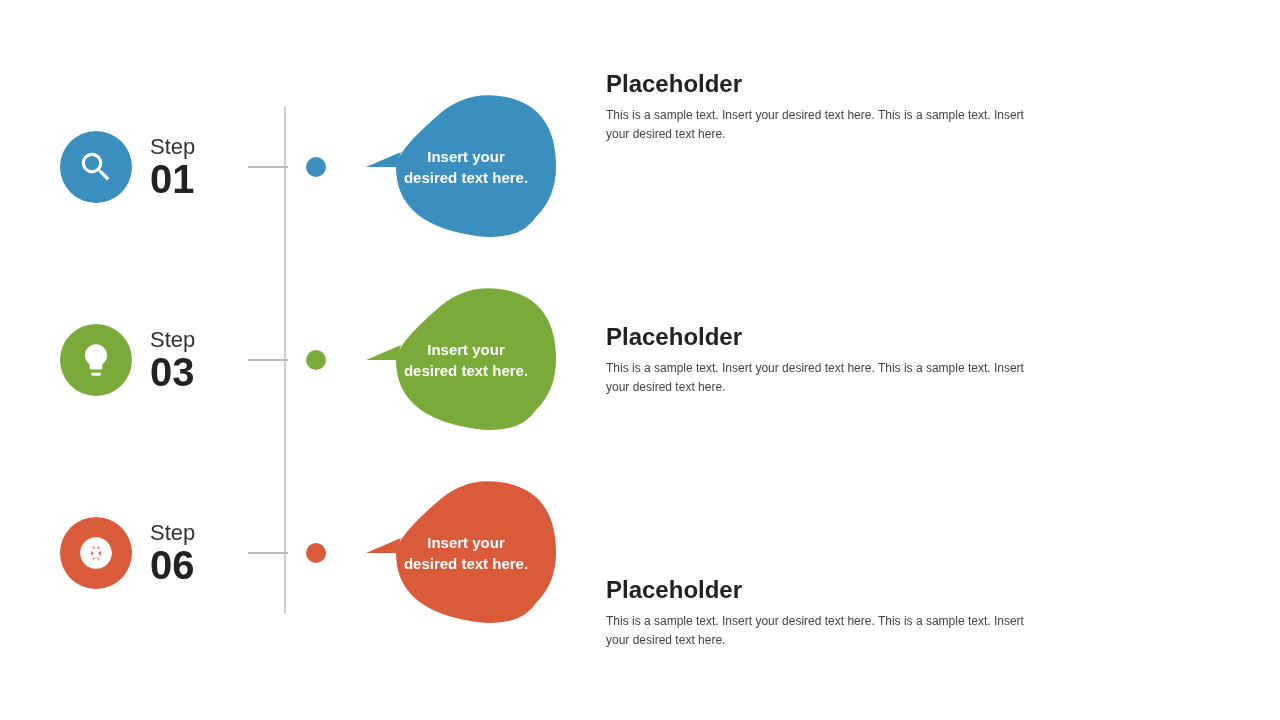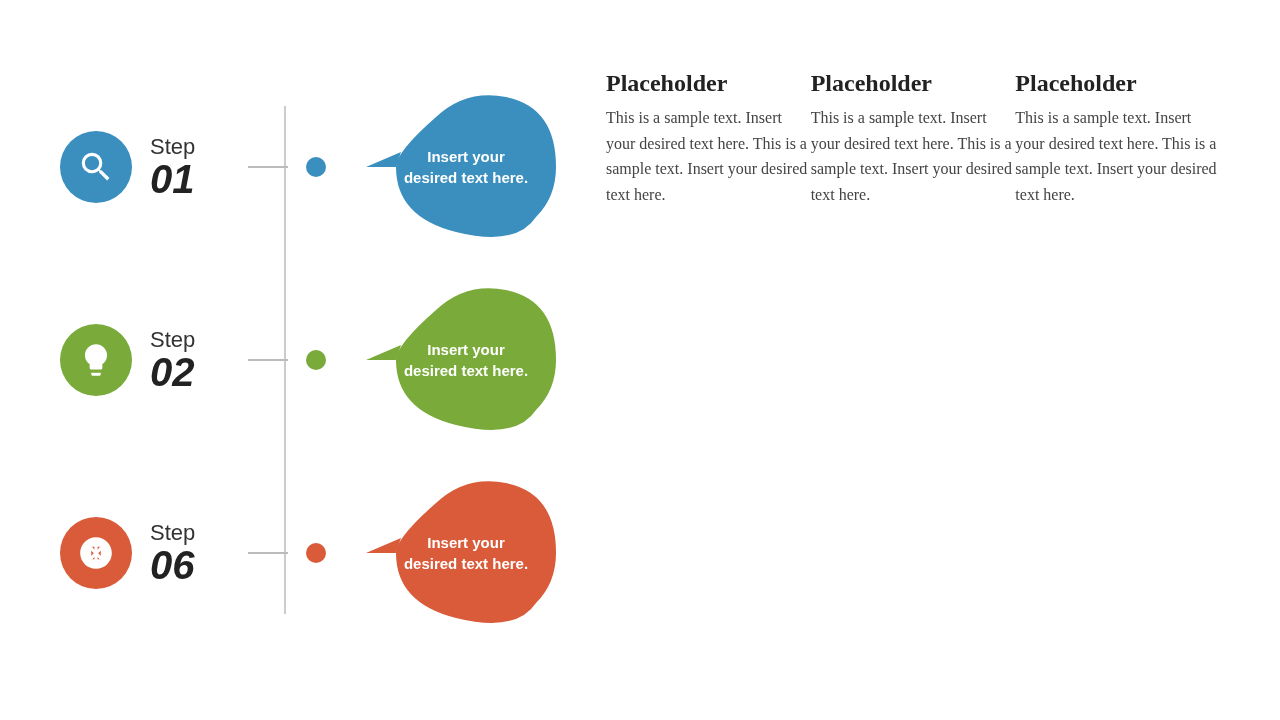--- a/index.html
+++ b/index.html
@@ -79,21 +79,20 @@
       font-weight: 400;
       color: #333;
       line-height: 1.1;
     }
 
     .step-number {
       font-size: 40px;
       font-weight: 900;
       color: #222;
       line-height: 1;
-      font-style: italic;
     }
 
     .connector-line {
       width: 40px;
       height: 2px;
       background: #bbb;
       flex-shrink: 0;
     }
 
     
@@ -149,41 +148,41 @@
       font-size: 15px;
       font-weight: 700;
       text-align: center;
       line-height: 1.4;
       width: 130px;
     }
 
     
     .right-section {
       display: flex;
-      justify-content: flex-end;
+      flex-direction: column;
+      justify-content: space-between;
       height: 580px;
       flex: 1;
-      font-family: Liberation Serif, serif;
     }
 
     .text-block {
       display: flex;
       flex-direction: column;
       gap: 8px;
       max-width: 440px;
     }
 
     .text-title {
       font-size: 24px;
       font-weight: 700;
       color: #222;
     }
 
     .text-body {
-      font-size: 16px;
+      font-size: 12px;
       color: #444;
       line-height: 1.6;
     }
 
     
     .color-blue { background: #3a8fbf; }
     .dot-blue { background: #3a8fbf; }
     .fill-blue { fill: #3a8fbf; }
 
     
@@ -223,21 +222,21 @@
 
       <div class="step-row">
         <div class="icon-circle color-green">
 
           <svg viewBox="0 0 24 24">
             <path d="M9 21c0 .55.45 1 1 1h4c.55 0 1-.45 1-1v-1H9v1zm3-19C8.14 2 5 5.14 5 9c0 2.38 1.19 4.47 3 5.74V17c0 .55.45 1 1 1h6c.55 0 1-.45 1-1v-2.26c1.81-1.27 3-3.36 3-5.74 0-3.86-3.14-7-7-7z"></path>
           </svg>
         </div>
         <div class="step-label">
           <span class="step-word">Step</span>
-          <span class="step-number">02</span>
+          <span class="step-number">03</span>
         </div>
         <div class="connector-line"></div>
         <div class="timeline-dot dot-green"></div>
       </div>
 
       <div class="step-row">
         <div class="icon-circle color-orange">
 
           <svg viewBox="0 0 24 24">
             <path d="M12 2C6.48 2 2 6.48 2 12s4.48 10 10 10 10-4.48 10-10S17.52 2 12 2zm-1 14H9V8h2v8zm4 0h-2V8h2v8z"></path>

